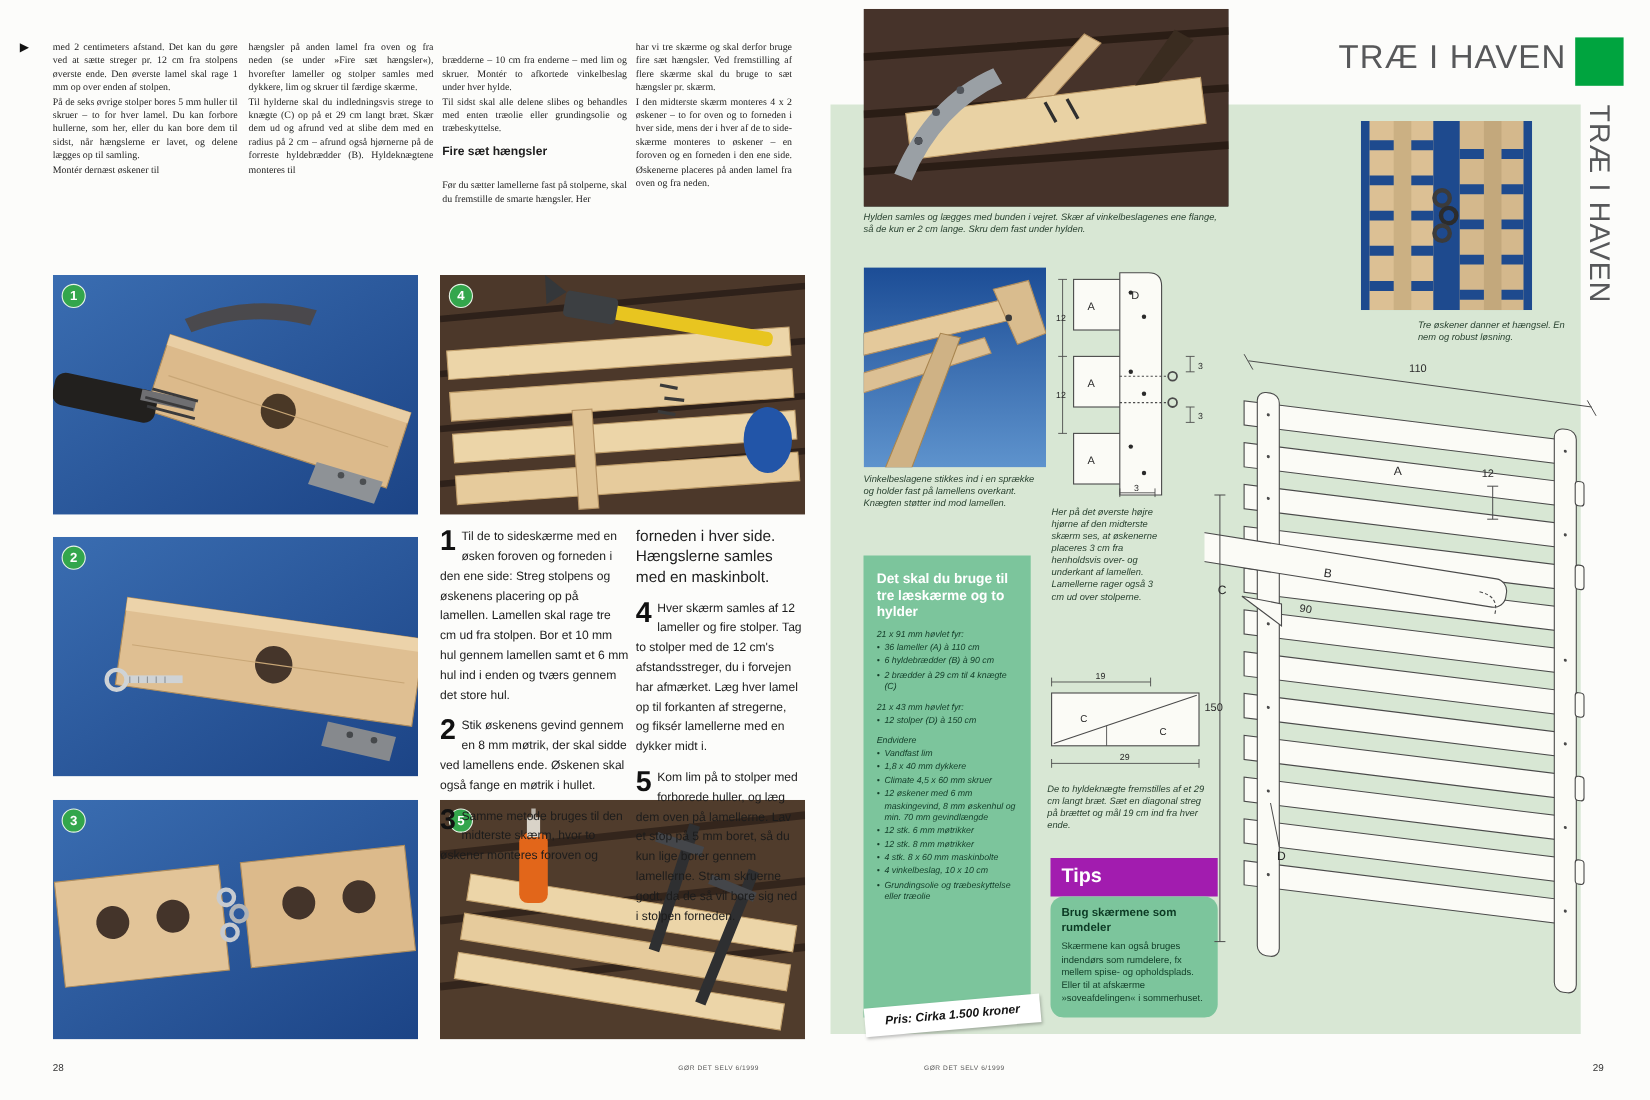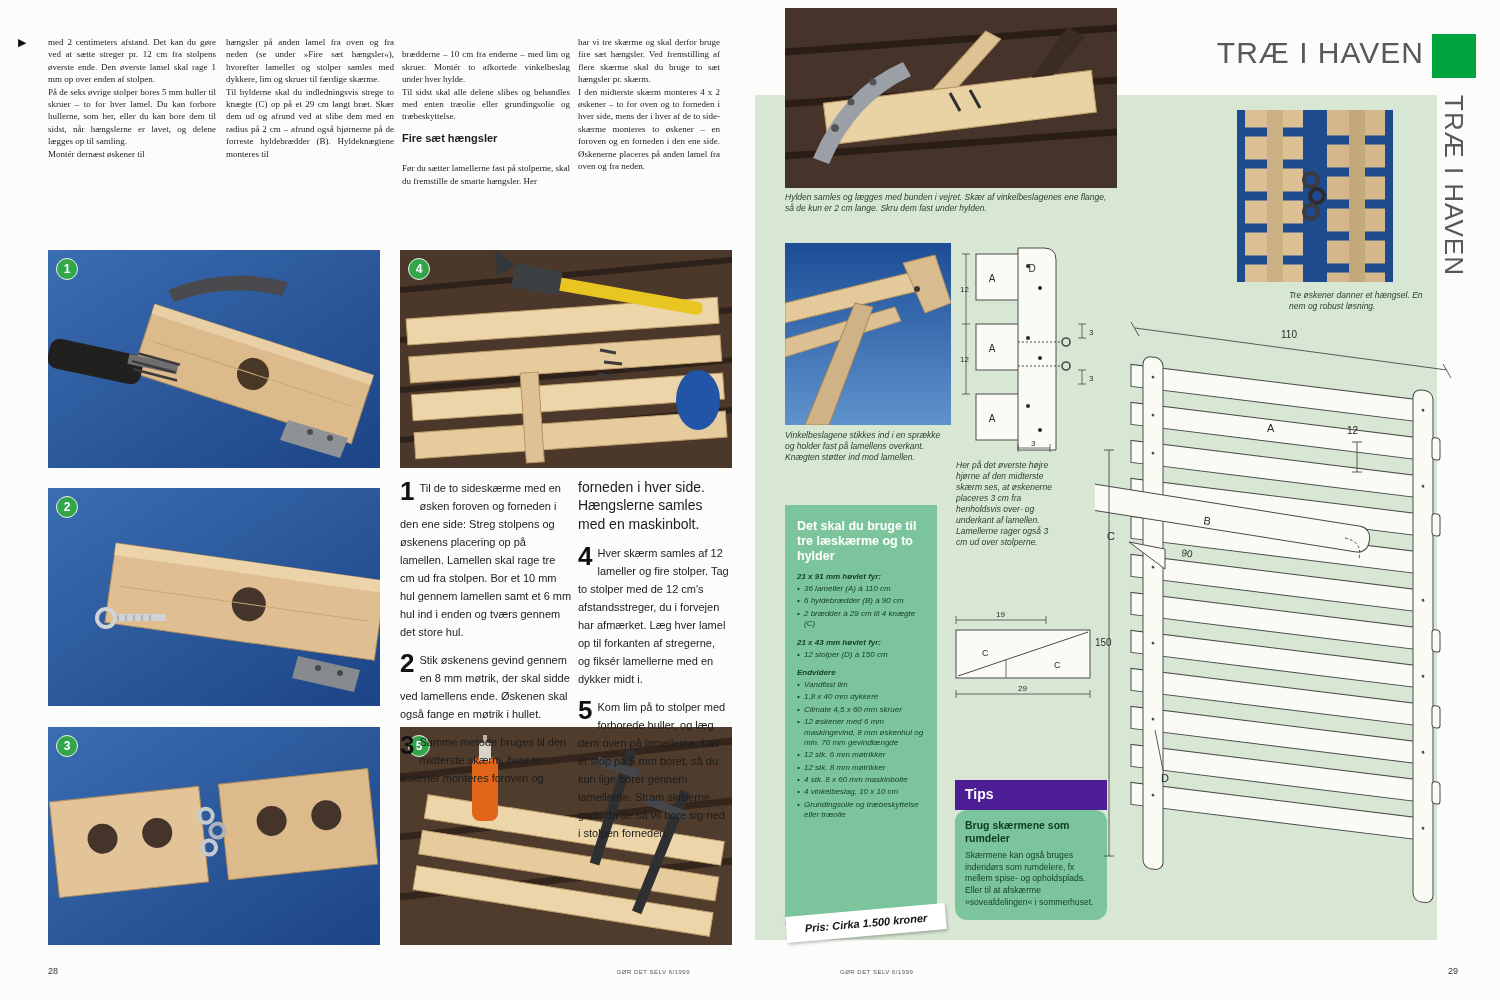--- a/index.html
+++ b/index.html
@@ -37,29 +37,29 @@
     display:flex; align-items:center; justify-content:center;
     border:1.5px solid #e8f4e8;
   }
   
   .green-panel { position:absolute; left:755px; top:95px; width:682px; height:845px; background:#d8e7d4; }
   .materials {
     position:absolute; left:785px; top:505px; width:152px; height:420px;
     background:#7cc59c; padding:14px 10px 10px 12px;
   }
   .materials h2 { color:#fff; font-size:12.5px; line-height:1.2; font-weight:bold; margin-bottom:2px; }
-  .mat-group-title { font-size:8px; font-style:italic; font-weight:bold; color:#123c28; margin:8px 0 3px 0; }
+  .mat-group-title { font-size:8px; font-style:italic; font-weight:normal; color:#123c28; margin:8px 0 3px 0; }
   .materials ul { list-style:none; }
   .materials li {
     font-size:8px; font-style:italic; color:#123c28; line-height:1.3;
     padding-left:7px; position:relative; margin-bottom:2px;
   }
   .materials li::before { content:"•"; position:absolute; left:0; top:0; }
   .tips { position:absolute; left:955px; top:780px; width:152px; }
-  .tips-header { background:#4c1d95; color:#fff; font-weight:bold; font-size:14px; padding:6px 10px 8px 10px; }
+  .tips-header { background:#a21caf; color:#fff; font-weight:bold; font-size:18px; padding:6px 10px 8px 10px; }
   .tips-body { background:#7cc59c; padding:9px 10px 12px 10px;border-radius:12px; }
   .tips-sub { font-weight:bold; font-size:10.5px; color:#0c3a24; line-height:1.2; margin-bottom:6px; }
   .tips-text { font-size:8.6px; line-height:1.35; color:#14402a; }
   .ribbon {
     position:absolute; left:786px; top:910px; width:160px; height:26px;
     background:#fff; transform:rotate(-5deg); box-shadow:1px 2px 3px rgba(0,0,0,0.25);
     display:flex; align-items:center; justify-content:center;
     font-size:11px; font-weight:bold; font-style:italic; color:#111;
   }
   
@@ -410,20 +410,21 @@
       </g>
       <text x="46" y="9" font-size="8">19</text>
       <g stroke="#4a4a4a" stroke-width="0.8">
         <line x1="6" y1="86" x2="140" y2="86"></line>
           <line x1="6" y1="82" x2="6" y2="90"></line>
           <line x1="140" y1="82" x2="140" y2="90"></line>
       </g>
       <text x="68" y="83" font-size="8">29</text>
     </svg>
   </div>
+  <div class="caption" style="left:952px; top:712px; width:150px;">De to hyldeknægte fremstilles af et 29 cm langt bræt. Sæt en diagonal streg på brættet og mål 19 cm ind fra hver ende.</div>
 
   <div class="tips">
     <div class="tips-header">Tips</div>
     <div class="tips-body">
       <div class="tips-sub">Brug skærmene som rumdeler</div>
       <div class="tips-text">Skærmene kan også bruges indendørs som rumdelere, fx mellem spise- og opholdsplads. Eller til at afskærme »soveafdelingen« i sommerhuset.</div>
     </div>
   </div>
 
   <div class="ribbon">Pris: Cirka 1.500 kroner</div>

